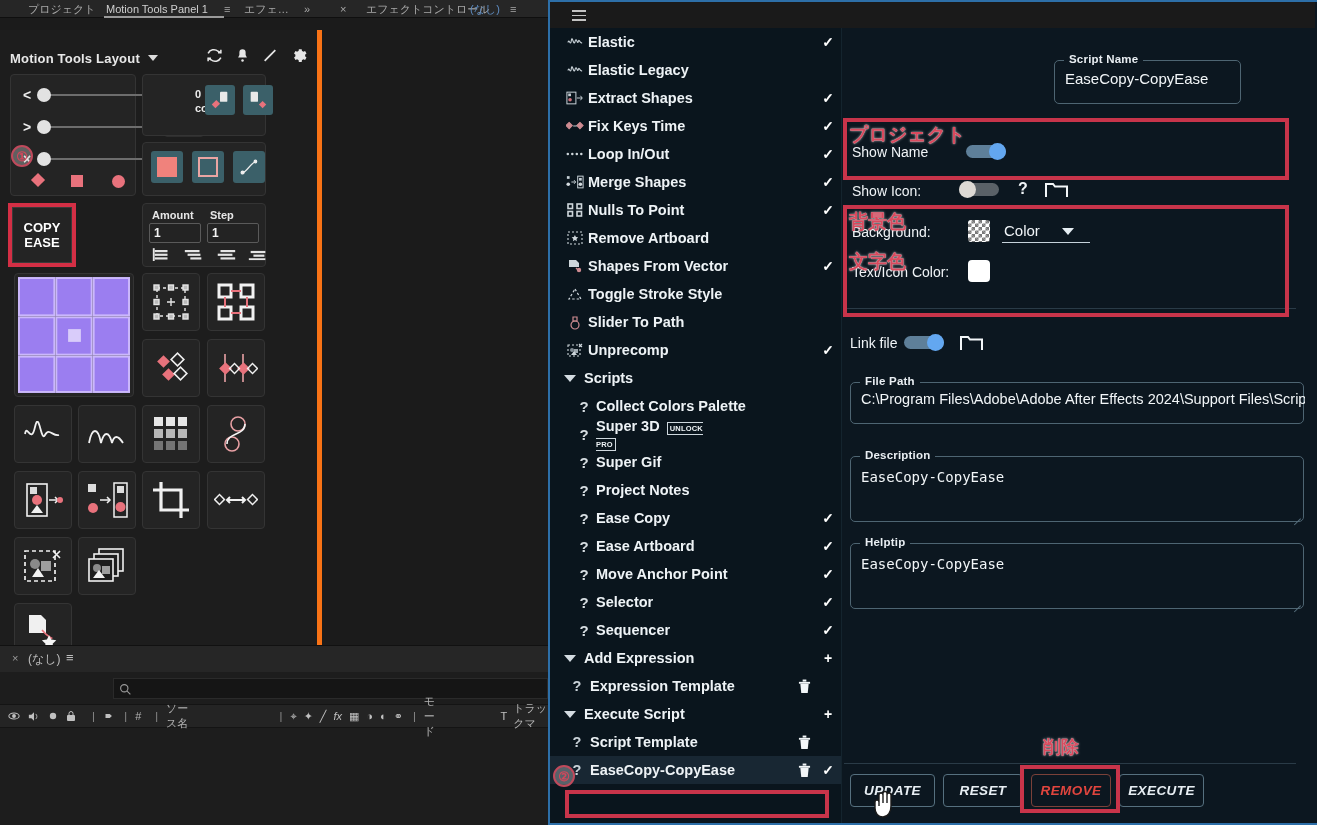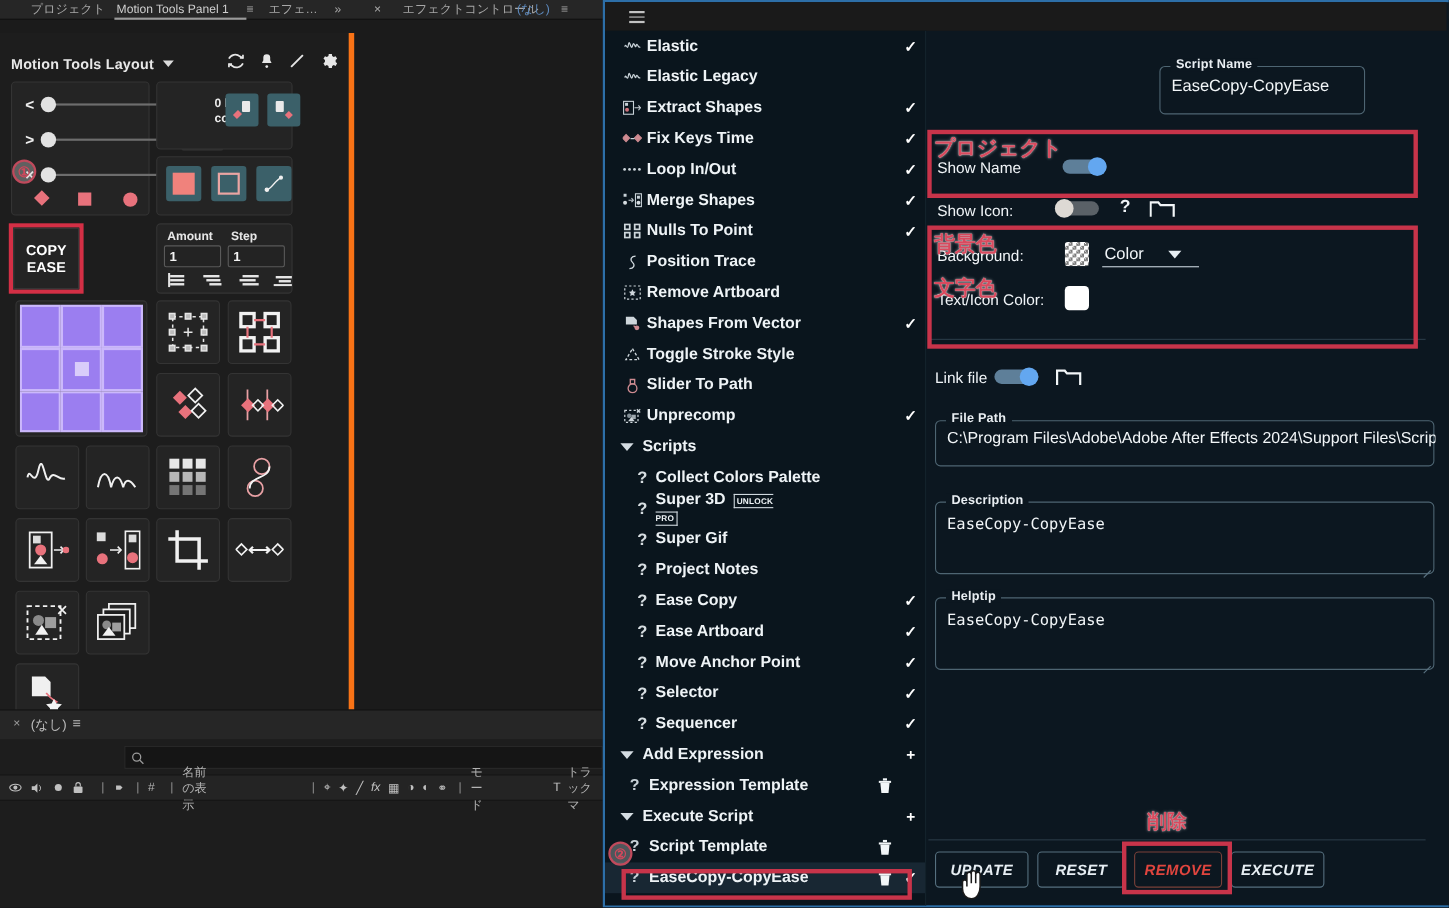--- a/index.html
+++ b/index.html
@@ -500,21 +500,21 @@
               <path d="M3 5V3.5a2 2 0 014 0V5" fill="none" stroke="#c0c0c0"></path>
             </svg>
         </span>
         <span style="margin-left:16px;color:#8e8e8e">|</span>
         <svg style="margin-left:10px" width="12" height="12" viewBox="0 0 14 14" fill="#c0c0c0">
             <path d="M1 3h8l4 4-4 4H1z"></path>
           </svg>
         <span style="margin-left:12px;color:#8e8e8e">|</span>
         <span style="margin-left:8px">#</span>
         <span style="margin-left:14px;color:#8e8e8e">|</span>
-        <span style="margin-left:8px">名前の表示</span>
+        <span style="margin-left:8px">ソース名</span>
         <span style="margin-left:86px;color:#8e8e8e">|</span>
         <span style="margin-left:8px;display:flex;gap:7px;align-items:center;color:#c0c0c0;font-size:11px">
           <span>⌖</span>
           <span>✦</span>
           <span>╱</span>
           <span style="font-style:italic">fx</span>
           <span>▦</span>
           <span>◑</span>
           <span>◐</span>
           <span>⚭</span>
@@ -615,29 +615,20 @@
                 <rect x="10" y="1" width="4.5" height="4.5"></rect>
                 <rect x="1" y="8.5" width="4.5" height="4.5"></rect>
                 <rect x="10" y="8.5" width="4.5" height="4.5"></rect>
               </svg>
             </span>
             <span class="lbl">Nulls To Point</span>
             <span class="chk">✓</span>
           </div>
           <div class="li">
             <span class="ico">
-              <svg width="14" height="15" viewBox="0 0 14 16" fill="none" stroke="#dfe7ec" stroke-width="1.2">
-                <path d="M10 2C6 2 4 5 7 8s1 6-3 6"></path>
-              </svg>
-            </span>
-            <span class="lbl">Position Trace</span>
-            <span class="chk"></span>
-          </div>
-          <div class="li">
-            <span class="ico">
               <svg width="16" height="14" viewBox="0 0 16 14" fill="none" stroke="#dfe7ec" stroke-width="1.1">
                 <rect x="1" y="1" width="14" height="12" stroke-dasharray="2 2"></rect>
                 <path d="M8 4l1.4 2.9 3.1.4-2.3 2.2.6 3.1L8 11.1 5.2 12.6l.6-3.1L3.5 7.3l3.1-.4z" fill="#dfe7ec" stroke="none" transform="scale(.72) translate(3,1.5)"></path>
               </svg>
             </span>
             <span class="lbl">Remove Artboard</span>
             <span class="chk"></span>
           </div>
           <div class="li">
             <span class="ico">

